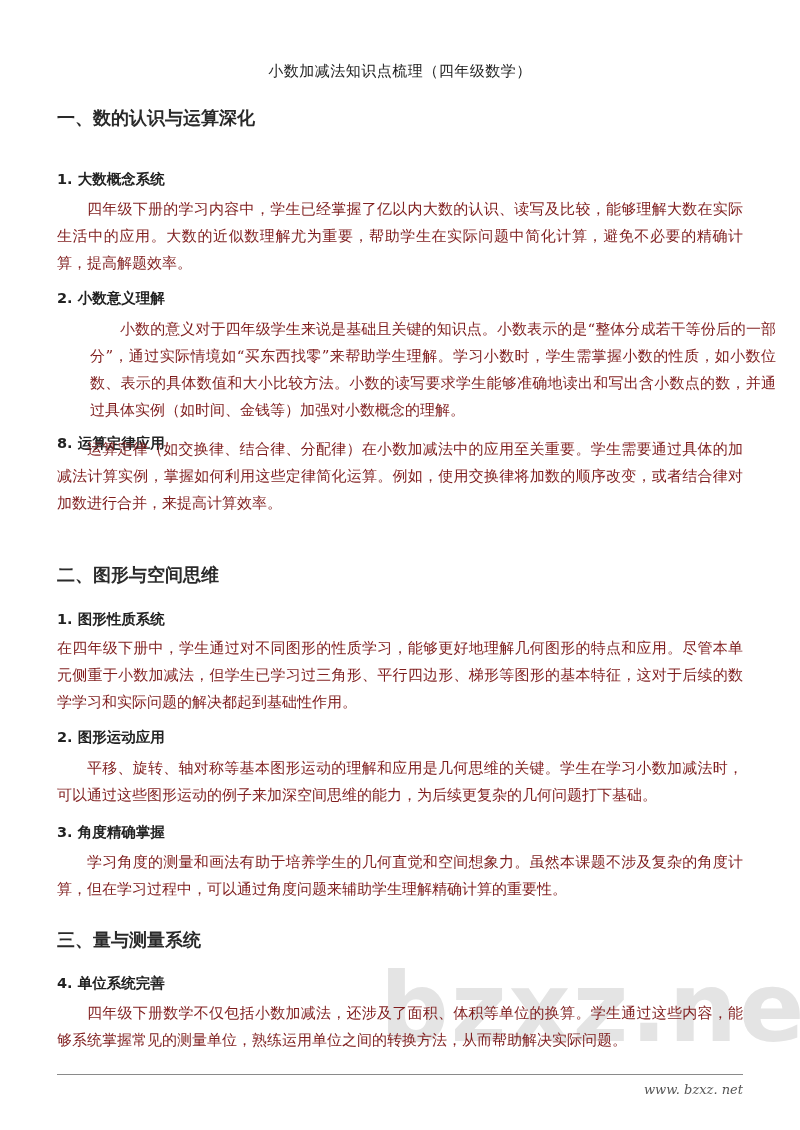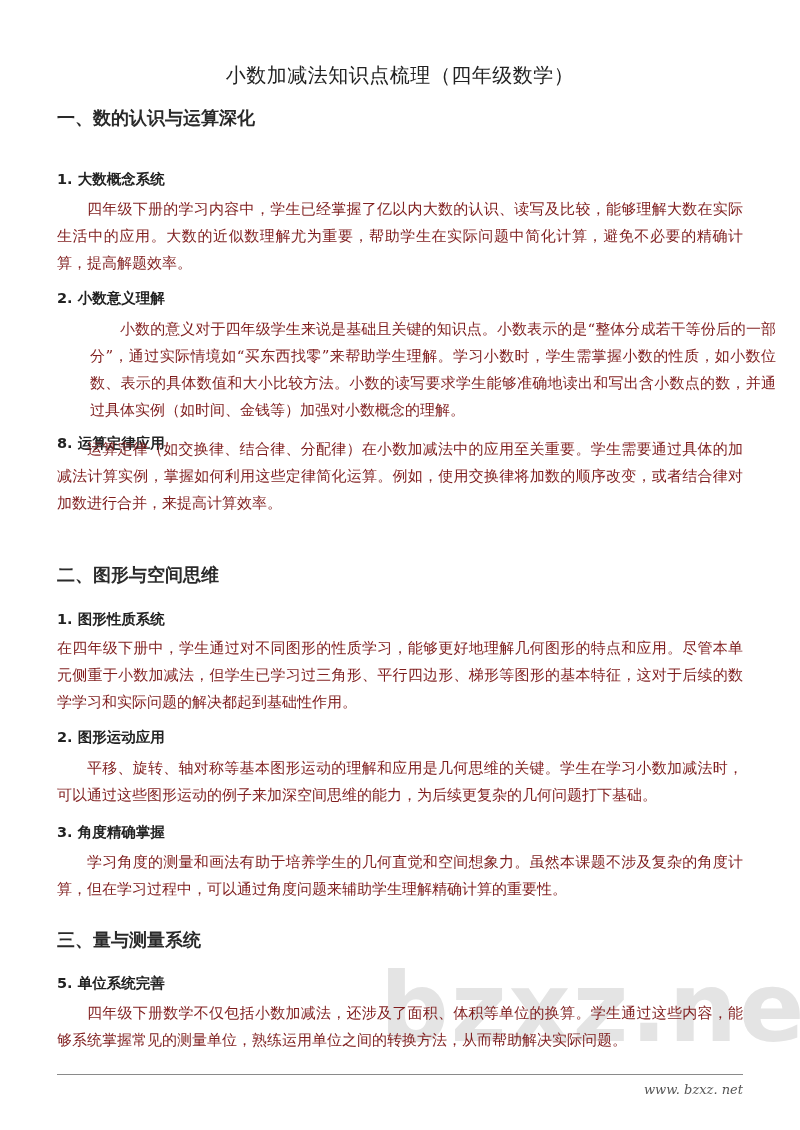--- a/index.html
+++ b/index.html
@@ -4,21 +4,21 @@
 <style>
   html, body { margin: 0; padding: 0; background: #ffffff; }
   body {
     width: 800px; height: 1130px; position: relative; overflow: hidden;
     font-family: "DejaVu Serif", "Liberation Serif", serif;
     color: #2a2a2a;
   }
   .page { position: absolute; left: 57px; top: 0; width: 686px; }
   .doc-title {
     position: absolute; left: 0; top: 62px; width: 686px;
-    text-align: center; font-size: 20px; color: #222; letter-spacing: 0.5px;
+    text-align: center; font-size: 15px; color: #222; letter-spacing: 0.5px;
   }
   .section-heading {
     position: absolute; left: 0; font-size: 18px; font-weight: bold;
     font-family: "DejaVu Sans", "Liberation Sans", sans-serif; color: #2a2a2a;
   }
   .sub-heading {
     position: absolute; left: 0; font-size: 14.5px; font-weight: bold;
     font-family: "DejaVu Sans", "Liberation Sans", sans-serif; color: #222;
   }
   .para {
@@ -69,18 +69,18 @@
   <div class="para" style="top:635px;">在四年级下册中，学生通过对不同图形的性质学习，能够更好地理解几何图形的特点和应用。尽管本单元侧重于小数加减法，但学生已学习过三角形、平行四边形、梯形等图形的基本特征，这对于后续的数学学习和实际问题的解决都起到基础性作用。</div>
 
   <div class="sub-heading" style="top:728px;">2. 图形运动应用</div>
   <div class="para indent" style="top:755px;">平移、旋转、轴对称等基本图形运动的理解和应用是几何思维的关键。学生在学习小数加减法时，可以通过这些图形运动的例子来加深空间思维的能力，为后续更复杂的几何问题打下基础。</div>
 
   <div class="sub-heading" style="top:823px;">3. 角度精确掌握</div>
   <div class="para indent" style="top:849px;">学习角度的测量和画法有助于培养学生的几何直觉和空间想象力。虽然本课题不涉及复杂的角度计算，但在学习过程中，可以通过角度问题来辅助学生理解精确计算的重要性。</div>
 
   <div class="section-heading" style="top:928px;">三、量与测量系统</div>
 
-  <div class="sub-heading" style="top:974px;">5. 单位系统完善</div>
+  <div class="sub-heading" style="top:974px;">4. 单位系统完善</div>
   <div class="para indent" style="top:1000px;">四年级下册数学不仅包括小数加减法，还涉及了面积、体积等单位的换算。学生通过这些内容，能够系统掌握常见的测量单位，熟练运用单位之间的转换方法，从而帮助解决实际问题。</div>
 </div>
 
 <div class="footer-rule"></div>
 <div class="footer-url">www. bzxz. net</div>
 
 </body></html>

